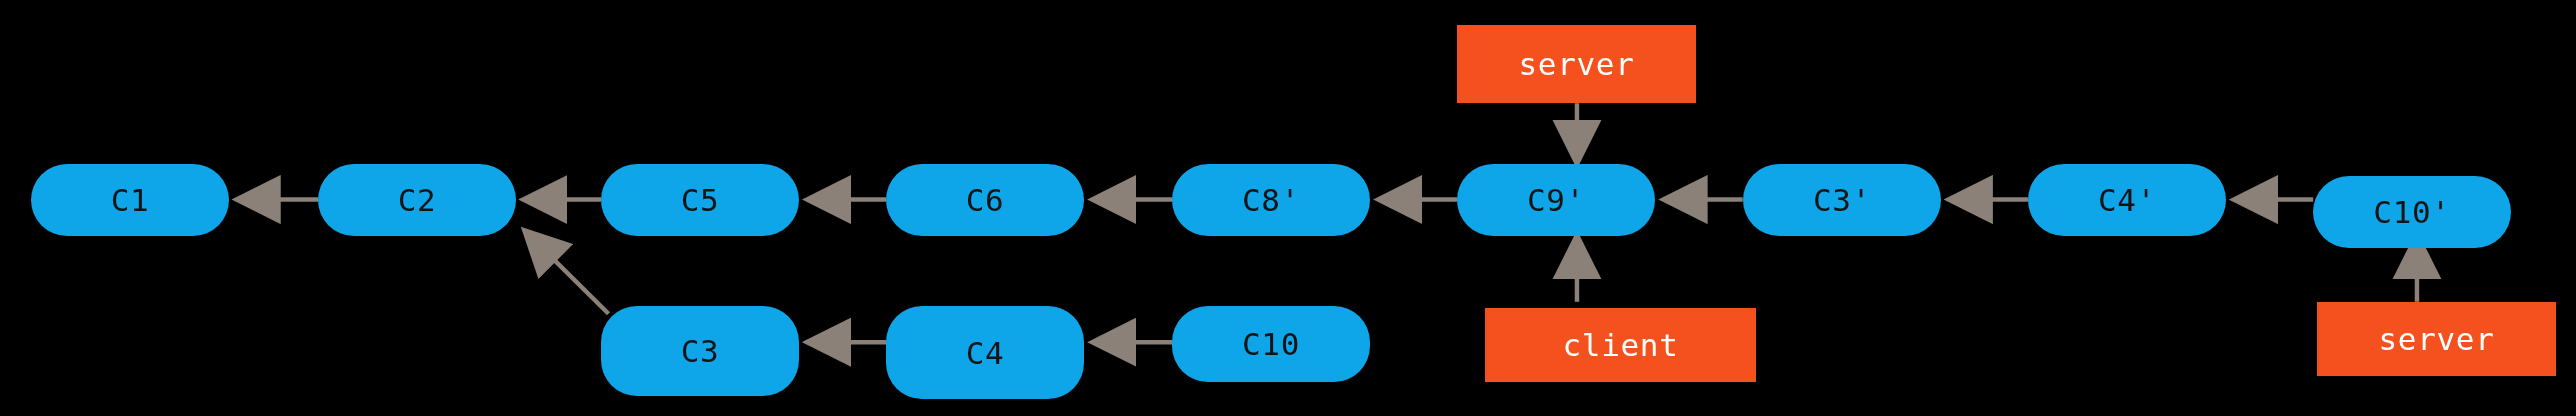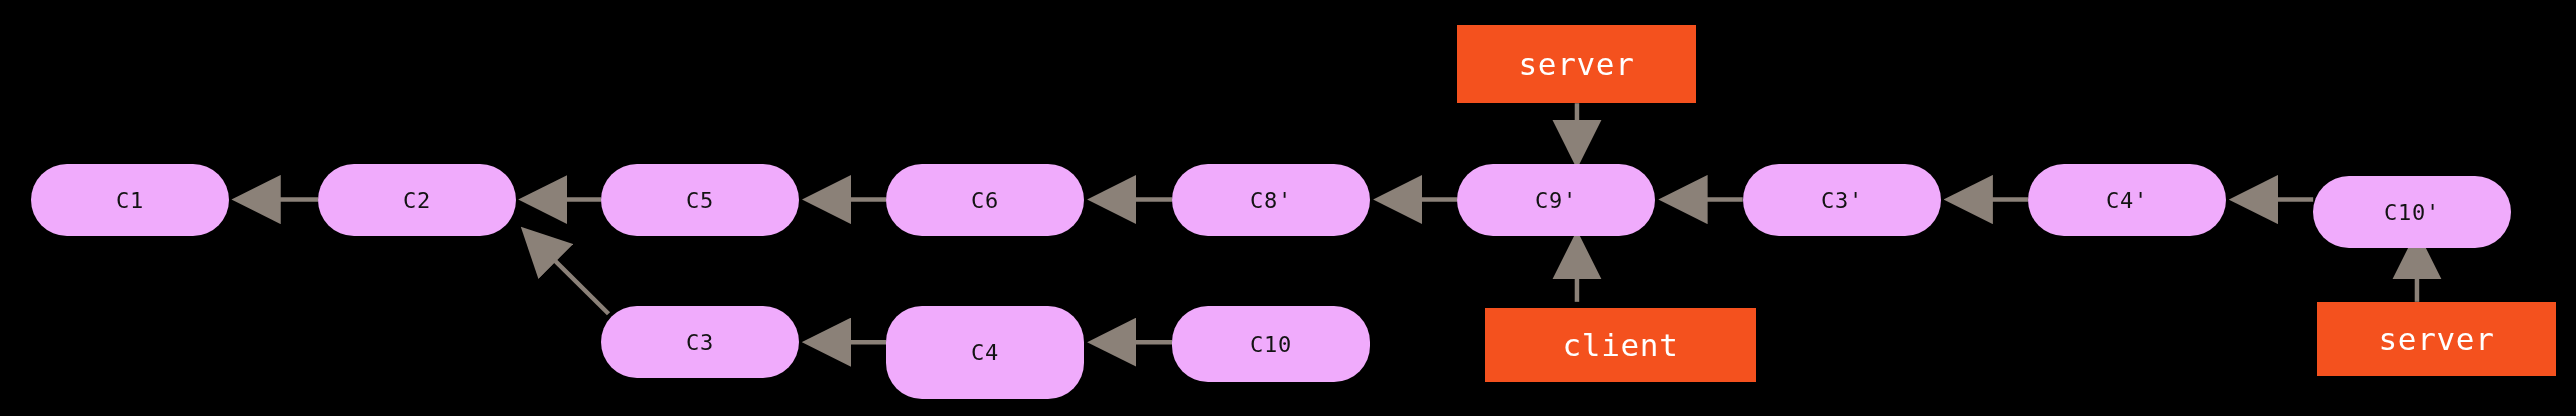--- a/index.html
+++ b/index.html
@@ -22,28 +22,28 @@
   #edge-layer {
     position: absolute;
     left: 0;
     top: 0;
     width: 2576px;
     height: 417px;
   }
   .commit-node {
     position: absolute;
     box-sizing: border-box;
-    background: #f0abfc;
+    background: #0ea5e9;
     border-radius: 36px;
     display: flex;
     align-items: center;
     justify-content: center;
     color: #131313;
     font-family: "DejaVu Sans Mono", "Liberation Mono", monospace;
-    font-size: 22px;
+    font-size: 31px;
     letter-spacing: 0.7px;
     white-space: pre;
   }
   .branch-label {
     position: absolute;
     box-sizing: border-box;
     background: #f4511e;
     display: flex;
     align-items: center;
     justify-content: center;
@@ -95,21 +95,21 @@
   <div class="commit-node" style="left:31px; top:164px; width:198px; height:72px;">C1</div>
   <div class="commit-node" style="left:318px; top:164px; width:198px; height:72px;">C2</div>
   <div class="commit-node" style="left:601px; top:164px; width:198px; height:72px;">C5</div>
   <div class="commit-node" style="left:886px; top:164px; width:198px; height:72px;">C6</div>
   <div class="commit-node" style="left:1172px; top:164px; width:198px; height:72px;">C8'</div>
   <div class="commit-node" style="left:1457px; top:164px; width:198px; height:72px;">C9'</div>
   <div class="commit-node" style="left:1743px; top:164px; width:198px; height:72px;">C3'</div>
   <div class="commit-node" style="left:2028px; top:164px; width:198px; height:72px;">C4'</div>
   <div class="commit-node" style="left:2313px; top:164px; width:198px; height:72px;margin-top:12px;">C10'</div>
 
-  <div class="commit-node" style="left:601px; top:306px; width:198px; height:72px;">C3</div>
+  <div class="commit-node" style="left:601px; top:306px; width:198px; height:90px;">C3</div>
   <div class="commit-node" style="left:886px; top:306px; width:198px; height:93px;">C4</div>
   <div class="commit-node" style="left:1172px; top:306px; width:198px; height:76px;">C10</div>
 
   <div class="branch-label" style="left:1457px; top:25px; width:239px; height:78px;">server</div>
   <div class="branch-label" style="left:1457px; top:308px; width:271px; height:74px;margin-left:28px;">client</div>
   <div class="branch-label" style="left:2317px; top:302px; width:239px; height:74px;">server</div>
 
 </div>
 
 

